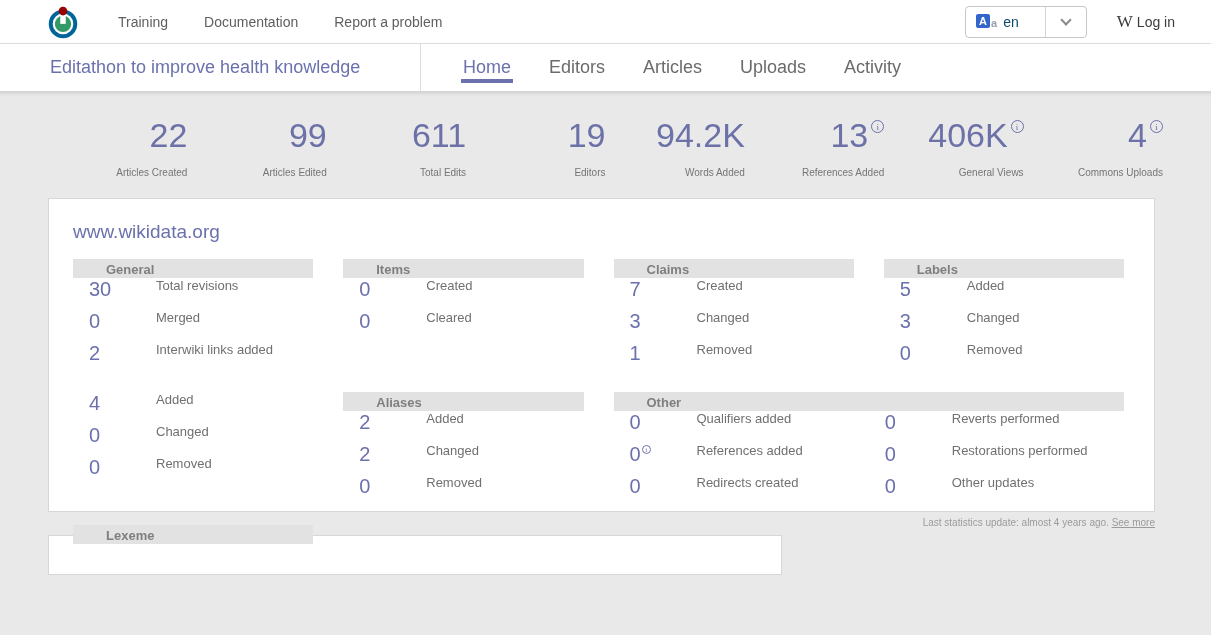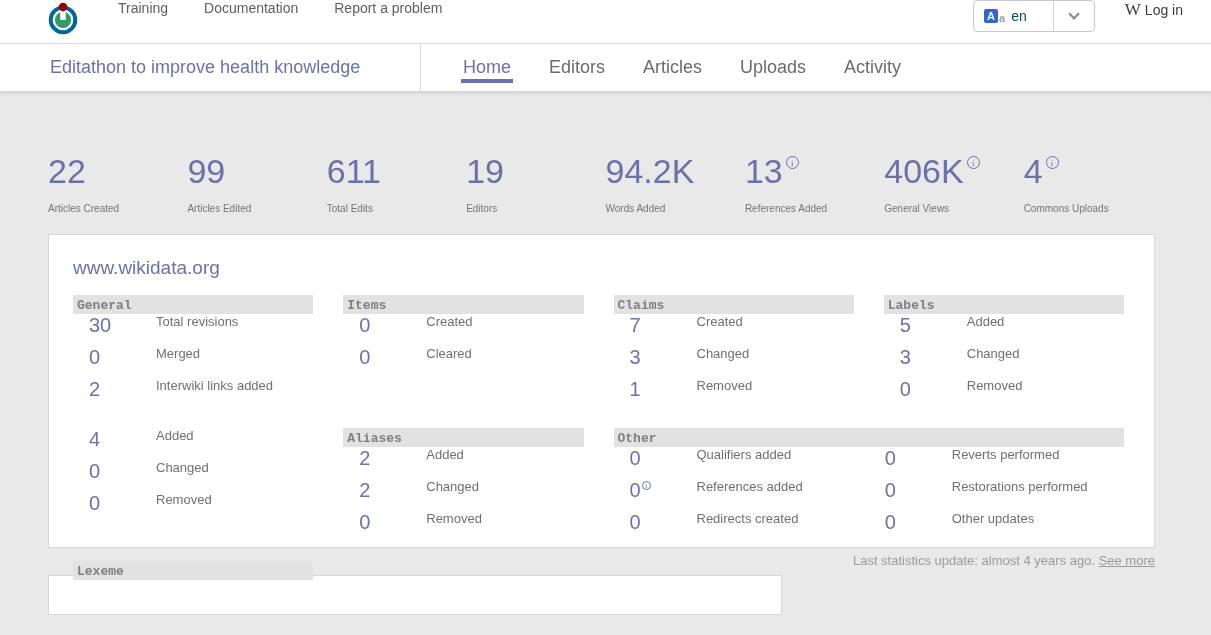--- a/index.html
+++ b/index.html
@@ -1,21 +1,21 @@
 <!DOCTYPE html>
 <html><head>
 <meta charset="utf-8">
 <style>
   * { margin:0; padding:0; box-sizing:border-box; }
   html,body { width:1211px; height:635px; overflow:hidden; }
   body { font-family:"Liberation Sans", sans-serif; background:#e9e9e9; }
 
   
   .topbar { height:44px; background:#fff; border-bottom:1px solid #dcdcdc;
-            display:flex; padding:0 28px 0 46px; }
+            display:flex; align-items:center; padding:0 36px 0 46px; }
   .wm-logo { width:34px; height:36px; margin-right:38px; cursor:pointer; }
   .topnav { display:flex; gap:36px; }
   .topnav a { font-size:14px; color:#5f5f5f; text-decoration:none; cursor:pointer; }
   .top-spacer { flex:1; }
   .lang-box { display:flex; align-items:center; height:32px; border:1px solid #c7c7c7;
               border-radius:4px; cursor:pointer; background:#fff; }
   .lang-main { display:flex; align-items:center; gap:6px; padding:0 14px 0 10px; }
   .lang-icon { display:flex; align-items:flex-start; }
   .lang-a { width:14px; height:14px; background:#36c; color:#fff; font-size:11px;
             font-weight:bold; text-align:center; line-height:14px; border-radius:2px; }
@@ -37,45 +37,45 @@
   .tab { position:relative; display:flex; align-items:center; margin:8px 19px;
          font-size:18px; color:#6b6b6b; cursor:pointer;text-align:center; }
   .tab.active { color:#6a71ad; }
   .tab.active::after { content:""; position:absolute; left:-2px; right:-2px; bottom:0;
                        height:4px; background:#6a71ad; }
 
   
   .content { height:543px; box-shadow:inset 0 4px 5px -4px rgba(0,0,0,.18); }
 
   .stats-row { display:flex; padding:0 48px 0 48px; margin:0 0 0 0; padding-top:24px; }
-  .stat { flex:1; text-align:left;margin-top:36px; }
+  .stat { flex:1; text-align:right; }
   .stat-value { font-size:34px; color:#6c71a8; white-space:nowrap; }
   .stat-label { font-size:10px; color:#757575; margin-top:12px; white-space:nowrap; }
   .sup-i { display:inline-block; width:13px; height:13px; border:1px solid #6c71a8;
            border-radius:50%; font-size:9px; line-height:12px; text-align:center;
            color:#6c71a8; vertical-align:17px; margin-left:3px; cursor:pointer;
            font-family:"Liberation Serif", serif; }
   .sup-i::before { content:"i"; }
   .sup-i.small { width:9px; height:9px; font-size:7px; line-height:8px;
                  vertical-align:9px; margin-left:1px; }
 
   .panel { background:#fff; border:1px solid #d7d7d7; margin:20px 56px 0 48px;
            height:314px; padding:14px 30px 0 24px; }
   .panel-title { font-size:19px; color:#6a71ad; margin:8px 0 16px 0; font-weight:normal; }
   .wd-grid { display:grid; grid-template-columns:repeat(4,1fr); column-gap:30px; row-gap:18px; }
   .wd-span2 { grid-column:span 2; }
   .wd-header { background:#e2e2e2; color:#7f7f7f; font-weight:bold; font-size:13px;
-               padding:3px 0 3px 4px; height:19px;font-family:Liberation Mono, monospace; }
+               padding:3px 0 3px 33px; height:19px; }
   .wd-row { display:flex; height:32px; padding-left:16px; }
   .wd-val { width:67px; font-size:20px; color:#6a71ad; flex-shrink:0; }
   .wd-label { font-size:13px; color:#707070; white-space:nowrap; }
   .wd-cols { display:flex; }
   .wd-col { flex:1; }
 
-  .stats-footer { text-align:right; margin:5px 56px 0 0; font-size:13px; color:#9b9b9b; }
+  .stats-footer { text-align:right; margin:5px 56px 0 0; font-size:10px; color:#9b9b9b; }
   .stats-footer a { color:#9b9b9b; text-decoration:underline; cursor:pointer; }
 
   .next-panel { margin:7px 0 0 48px; width:734px; height:40px;
                 background:#fff; border:1px solid #d7d7d7; }
 </style>
 </head>
 <body>
 
 <div class="topbar">
   <svg class="wm-logo" viewBox="0 0 36 36">

